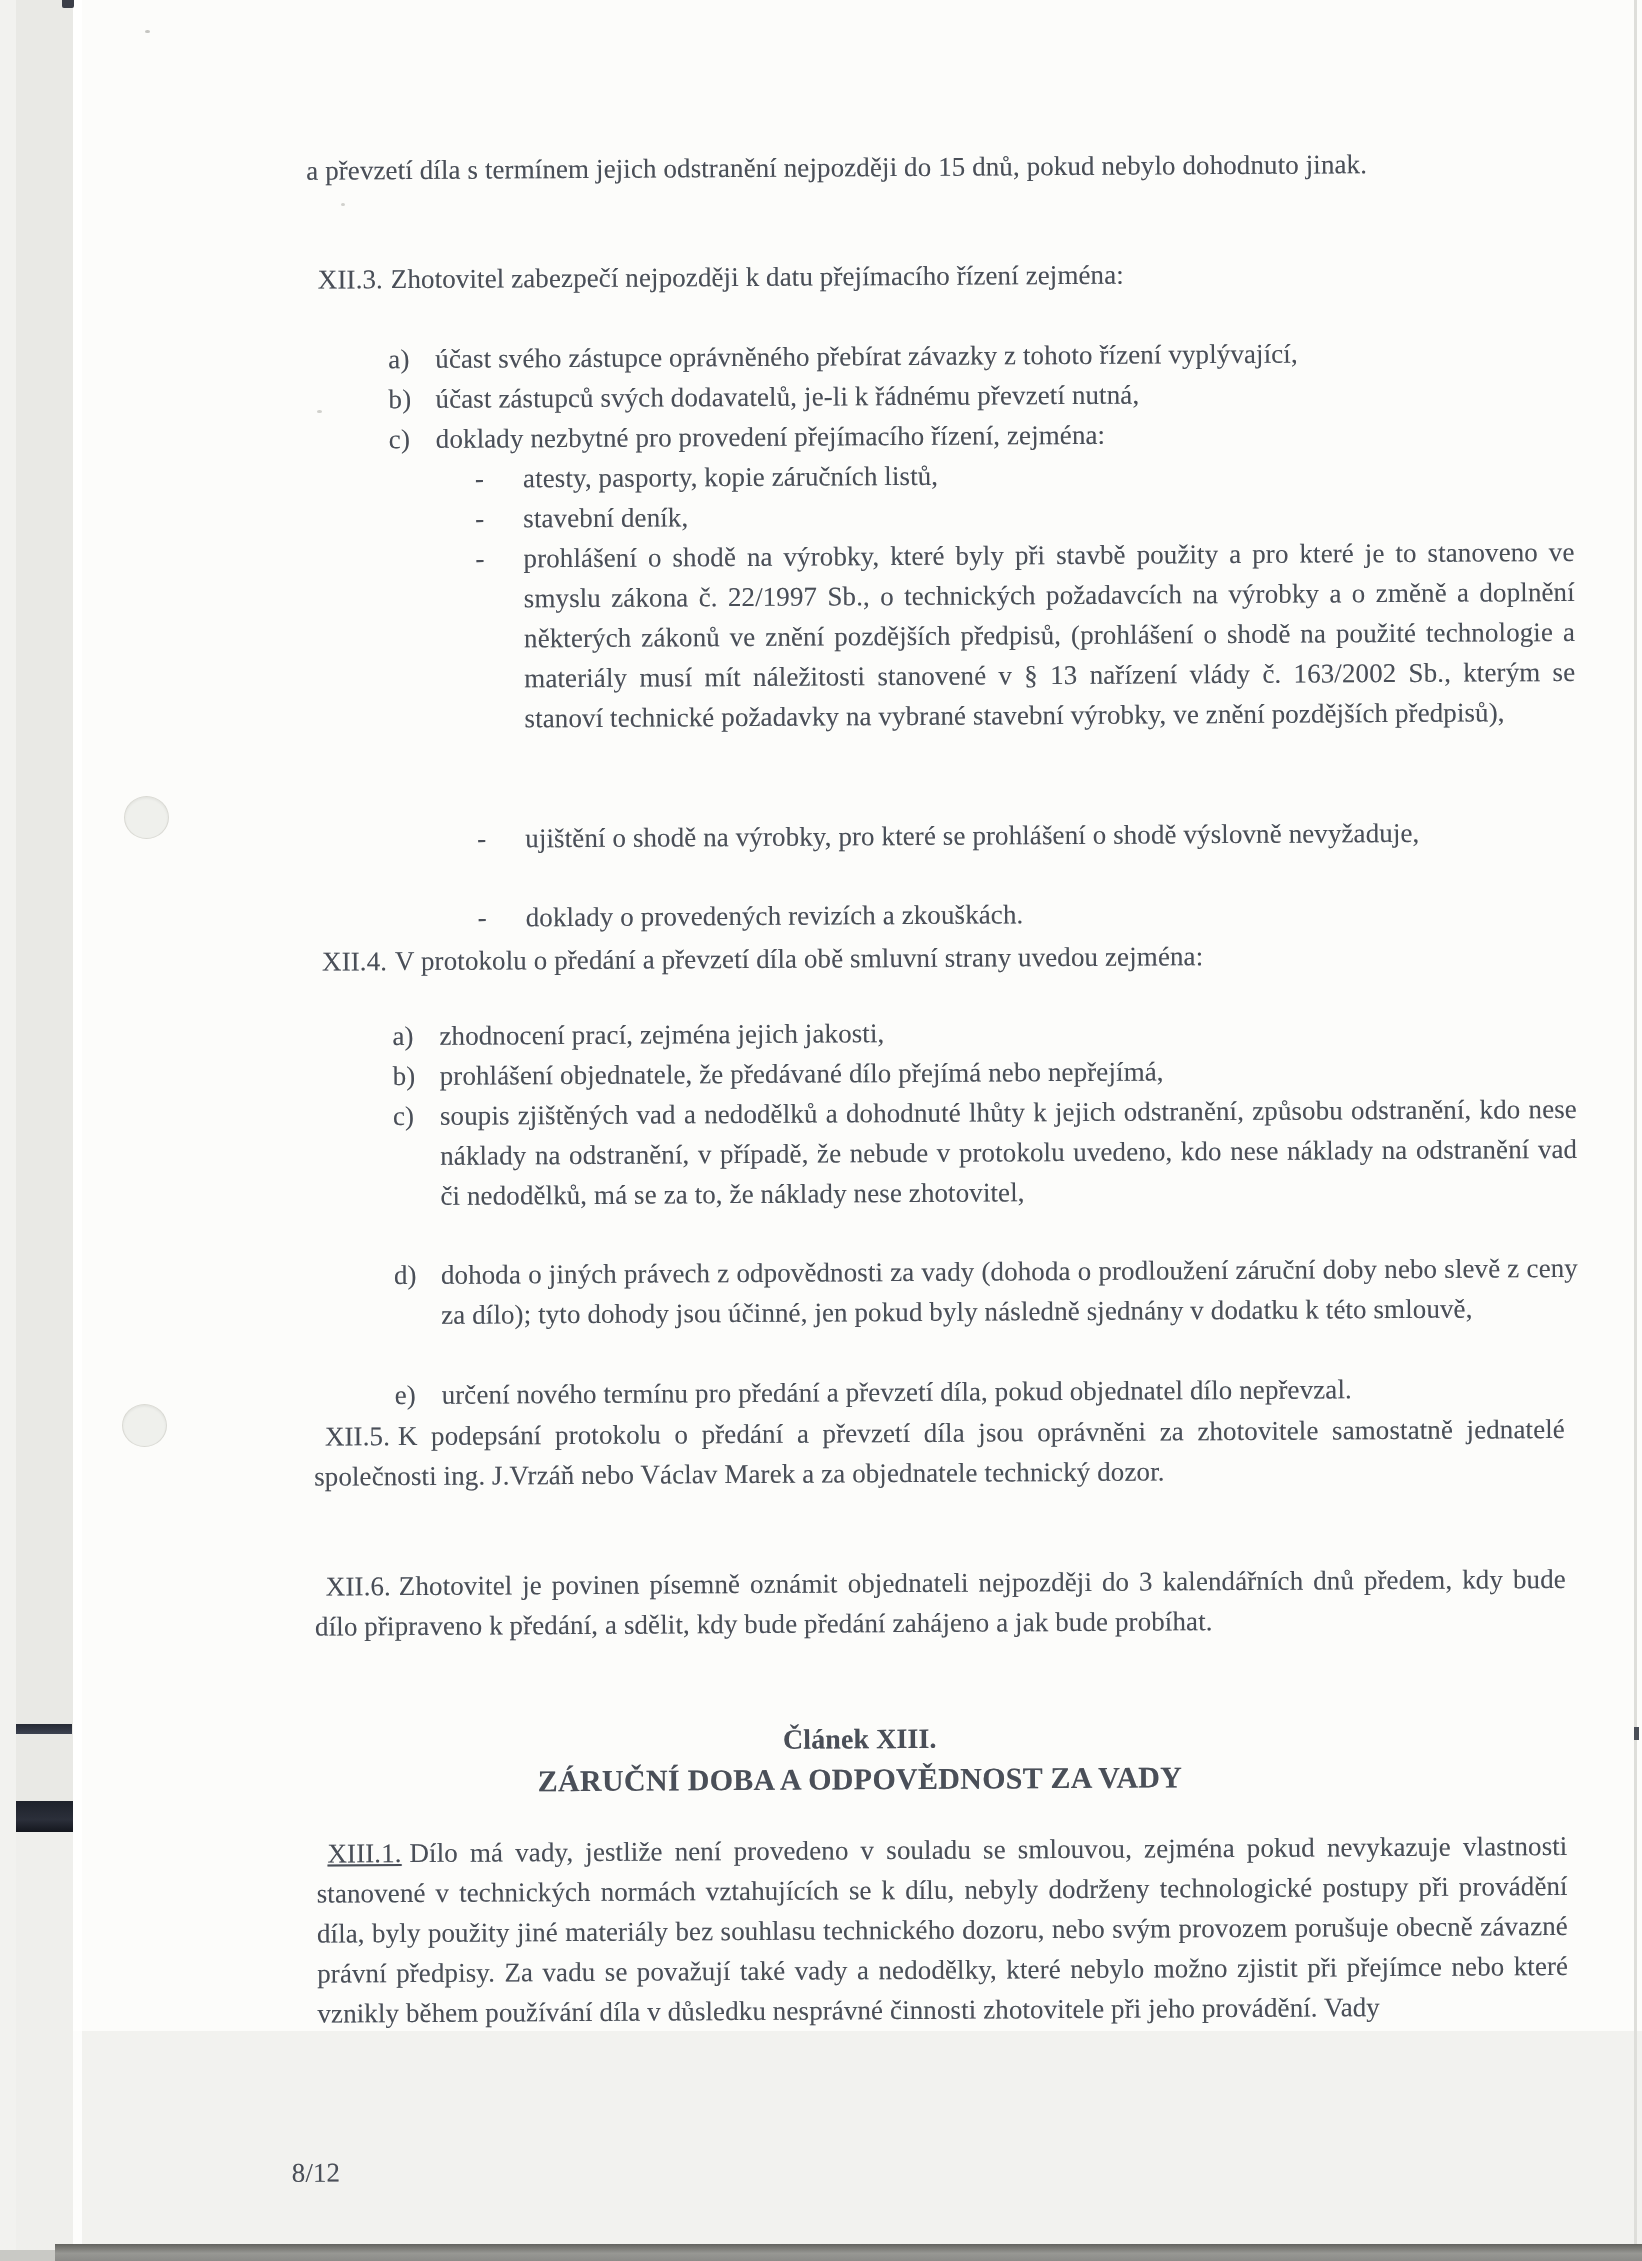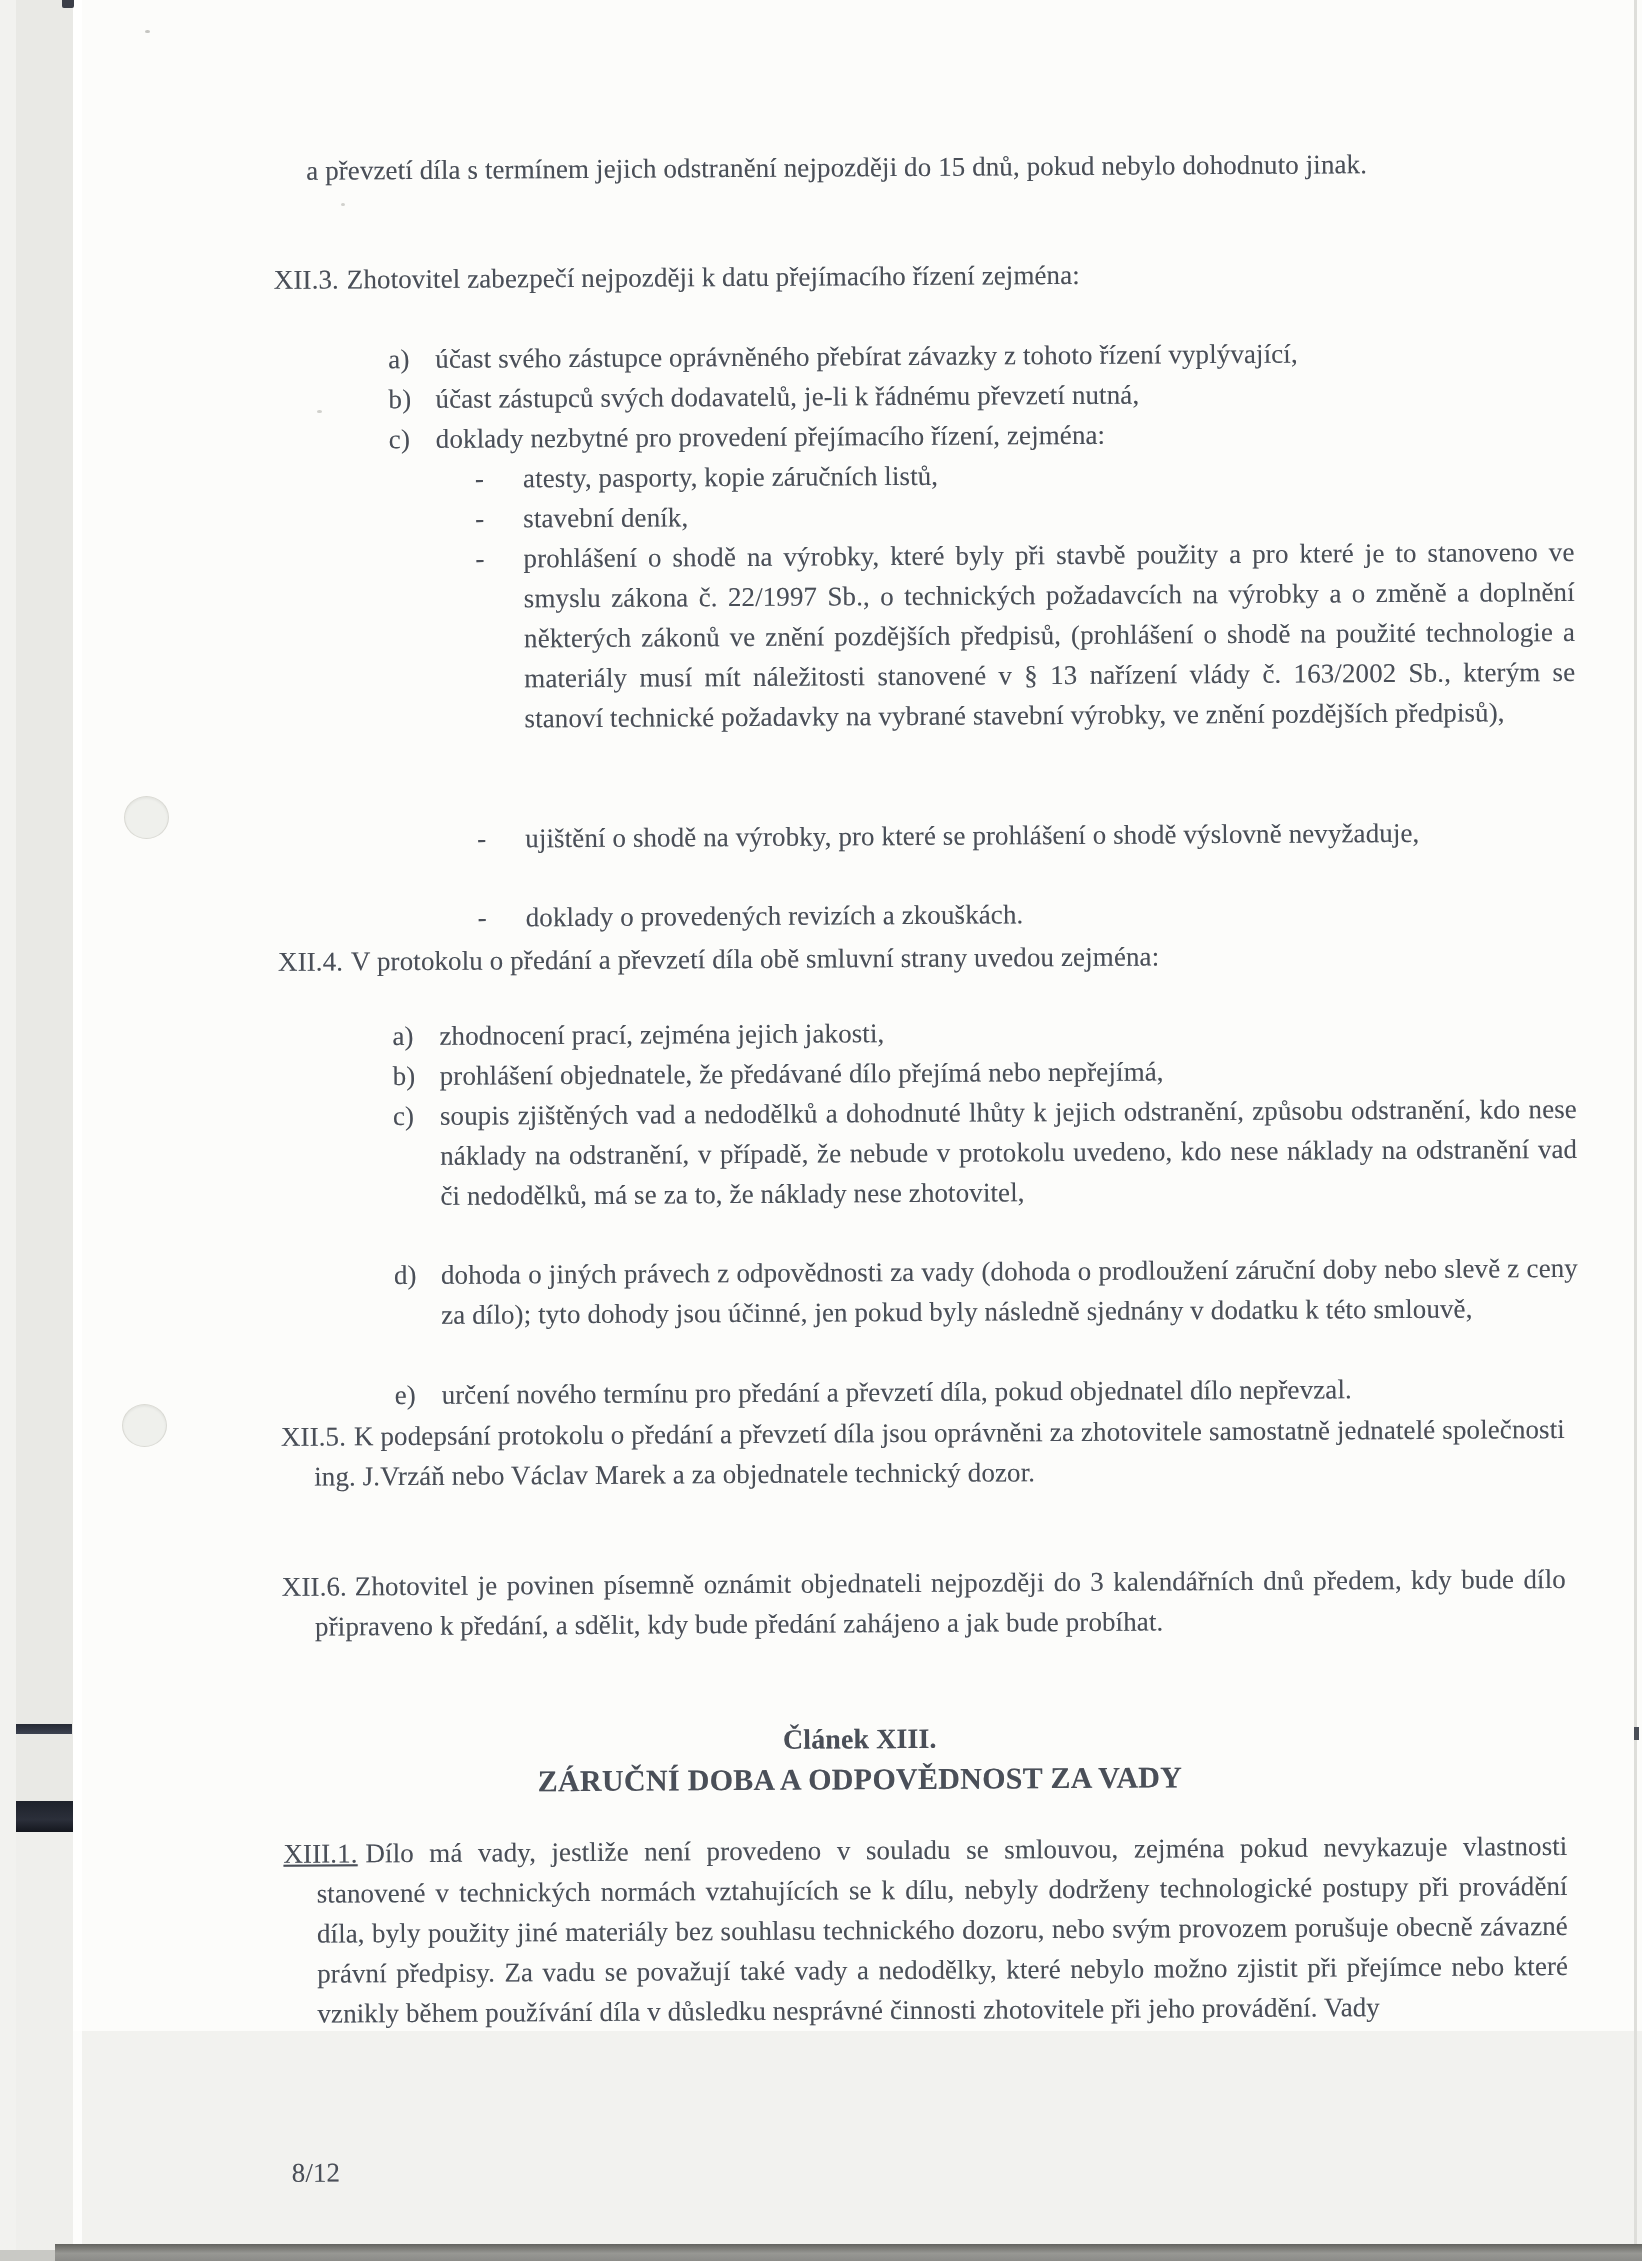--- a/index.html
+++ b/index.html
@@ -69,21 +69,21 @@
   .scan-content{
     position:absolute;left:263px;top:0;width:1251px;height:2261px;
     transform:rotate(-0.35deg);transform-origin:625px 1127px;
     color:#4a4f58;font-size:27px;line-height:40px;
     letter-spacing:0.1px;
     text-shadow:0 0 0.6px rgba(74,79,88,.35);
   }
   .block{position:absolute;left:0;text-align:justify;hyphens:none;}
   .intro{top:147px;margin-left:33px;width:1218px;}
   .clause{width:1251px;padding-left:33px;text-indent:-33px;}
-  .clause .lbl{display:inline-block;width:73px;text-indent:0;}
+  .clause .lbl{display:inline-block;width:73px;text-indent:0;margin-left:44px;}
   .clause.wide-lbl .lbl{width:82px;text-decoration:underline;}
   .c123{top:256px;}
   .c124{top:938px;}
   .c125{top:1413px;}
   .c126{top:1563px;}
   .c131{top:1830px;}
   .item{left:114px;width:1137px;padding-left:47px;text-indent:-47px;}
   .item .lbl{display:inline-block;width:47px;text-indent:0;}
   .i-a1{top:336px;} .i-b1{top:376px;} .i-c1{top:416px;}
   .dash{left:200px;width:1051px;padding-left:48px;text-indent:-48px;}

